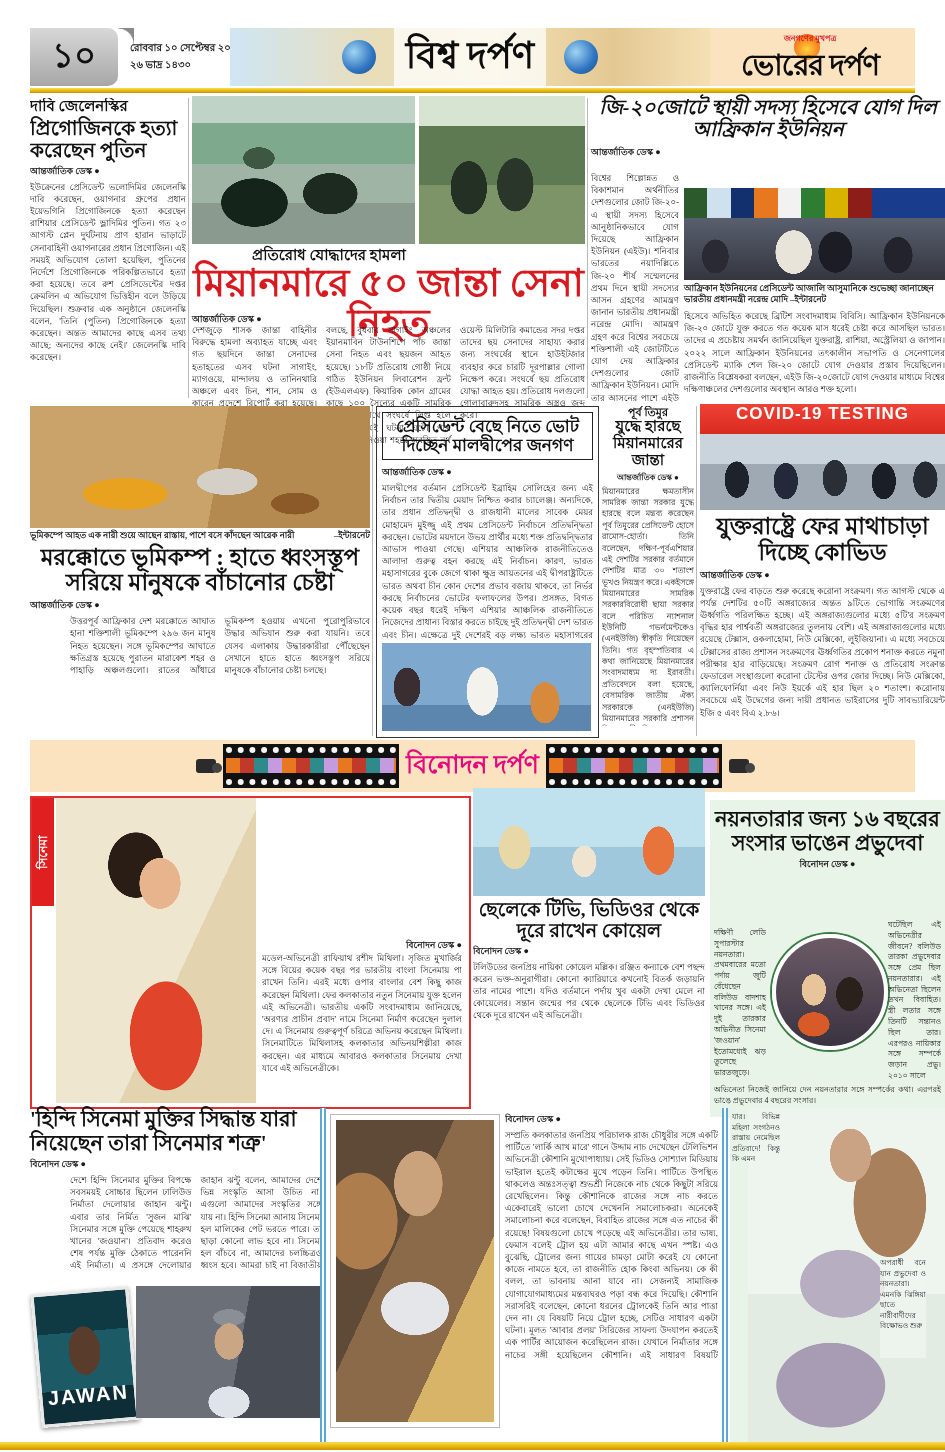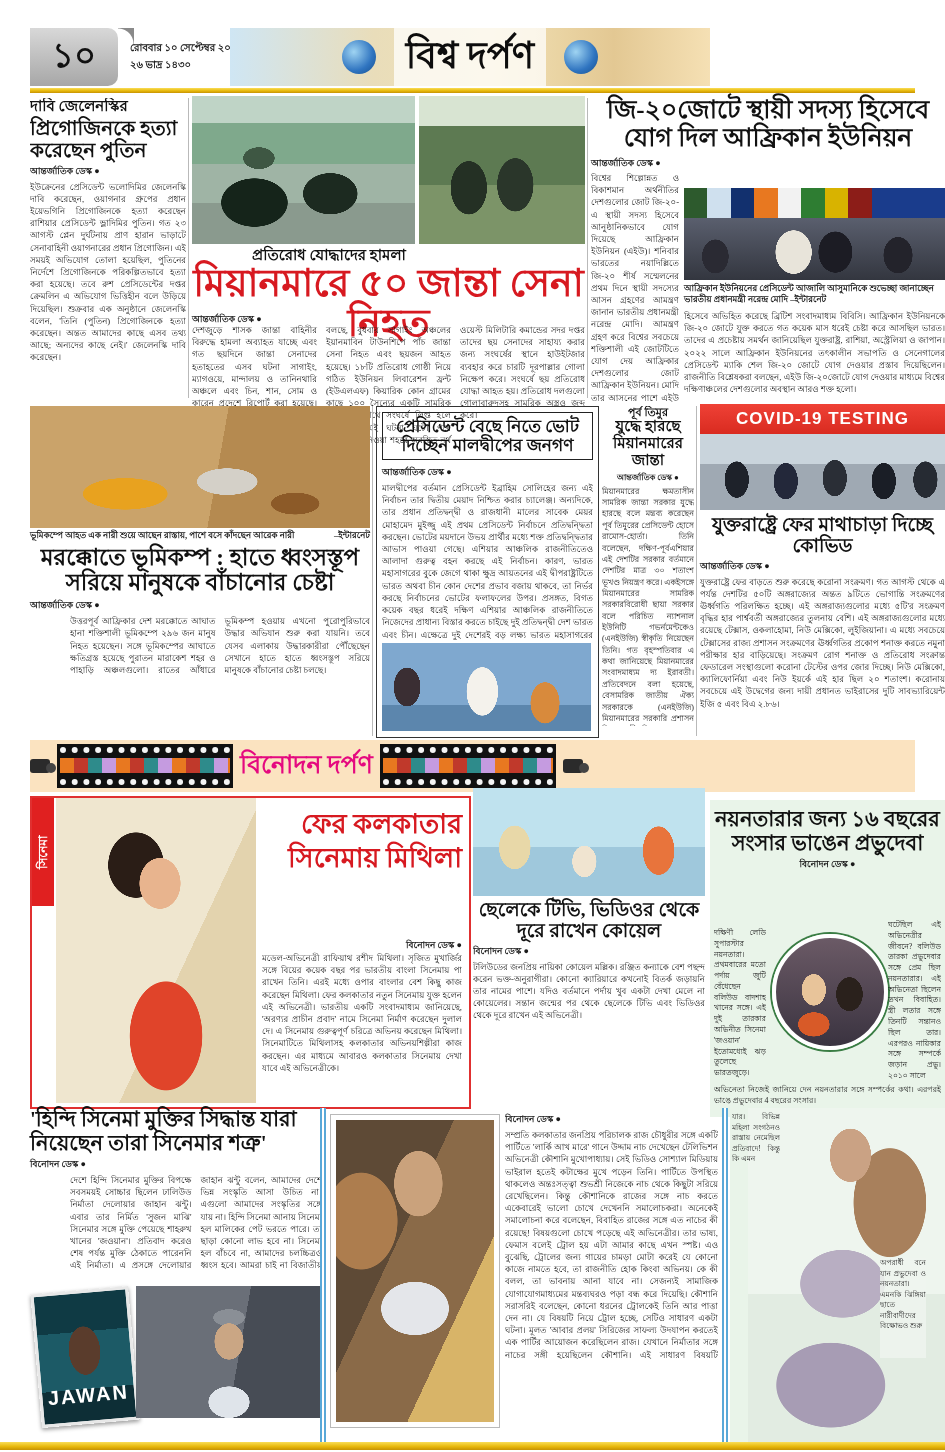--- a/index.html
+++ b/index.html
@@ -65,21 +65,21 @@
   .ph-quake{background:
      radial-gradient(70px 26px at 28% 72%, #e8a21f 0 60%, transparent 61%),
      radial-gradient(50px 22px at 58% 62%, #d4d0c8 0 60%, transparent 61%),
      radial-gradient(40px 18px at 78% 80%, #8c5a28 0 60%, transparent 61%),
      linear-gradient(100deg,#caa36a 0 55%, #b58a50 55%);}
   .ph-maldives{background:
      radial-gradient(26px 40px at 48% 55%, #f4f2ec 0 60%, transparent 61%),
      radial-gradient(24px 34px at 78% 68%, #d88a3c 0 60%, transparent 61%),
      radial-gradient(22px 32px at 12% 50%, #3a2e33 0 60%, transparent 61%),
      linear-gradient(#7fa8cf 0 70%, #5c86ad 70%);}
-  .covid-banner{background:linear-gradient(#ef4136,#d92b20);display:flex;align-items:center;justify-content:center;}
+  .covid-banner{background:linear-gradient(#ef4136,#d92b20);display:flex;justify-content:center;}
   .covid-banner span{color:#fff;font-weight:bold;font-size:17px;letter-spacing:1px;
      font-family:"Liberation Sans",sans-serif;}
   .ph-covid-crowd{background:
      radial-gradient(20px 30px at 15% 60%, #1e222a 0 60%, transparent 61%),
      radial-gradient(20px 30px at 35% 62%, #23283a 0 60%, transparent 61%),
      radial-gradient(20px 30px at 55% 58%, #2a2e36 0 60%, transparent 61%),
      radial-gradient(20px 30px at 75% 62%, #1a1e26 0 60%, transparent 61%),
      radial-gradient(20px 30px at 92% 60%, #262b33 0 60%, transparent 61%),
      linear-gradient(#c9d4dc 0 40%, #9fa9b3 40%);}
   .ph-mithila{background:
@@ -133,20 +133,25 @@
     </div>
     <div class="abs" style="left:100px;top:12px;width:125px;">
       <div class="b" style="font-size:10px;">রোববার ১০ সেপ্টেম্বর ২০২৩</div>
       <div class="b" style="font-size:10px;">২৬ ভাদ্র ১৪৩০</div>
     </div>
     <div class="abs banner" style="left:200px;top:0;width:480px;height:58px;display:flex;align-items:center;justify-content:center;gap:18px;">
       <span class="globe" style="width:34px;height:34px;"></span>
       <span class="section-title">বিশ্ব দর্পণ</span>
       <span class="globe" style="width:34px;height:34px;"></span>
     </div>
+    <div class="abs logo-block" style="left:680px;top:0;width:205px;height:58px;">
+      <span class="abs sun" style="left:84px;top:6px;width:26px;height:26px;"></span>
+      <div class="abs paper-tagline" style="left:0;top:4px;width:200px;text-align:center;">জনগণের মুখপত্র</div>
+      <div class="abs paper-name" style="left:0;top:14px;width:200px;text-align:center;">ভোরের দর্পণ</div>
+    </div>
   </div>
   <div class="abs rule-gold" style="left:30px;top:88px;width:885px;height:5px;"></div>
 
   <div class="abs" style="left:30px;top:98px;width:156px;height:300px;overflow:hidden;">
     <div class="hl" style="font-size:15px;">দাবি জেলেনস্কির</div>
     <div class="hl" style="font-size:20px;margin:2px 0;">প্রিগোজিনকে হত্যা করেছেন পুতিন</div>
     <div class="byline">আন্তর্জাতিক ডেস্ক ●</div>
     <div class="body-txt" style="height:215px;">ইউক্রেনের প্রেসিডেন্ট ভলোদিমির জেলেনস্কি দাবি করেছেন, ওয়াগনার গ্রুপের প্রধান ইয়েভগিনি প্রিগোজিনকে হত্যা করেছেন রাশিয়ার প্রেসিডেন্ট ভ্লাদিমির পুতিন। গত ২৩ আগস্ট প্লেন দুর্ঘটনায় প্রাণ হারান ভাড়াটে সেনাবাহিনী ওয়াগনারের প্রধান প্রিগোজিন। এই সময়ই অভিযোগ তোলা হয়েছিল, পুতিনের নির্দেশে প্রিগোজিনকে পরিকল্পিতভাবে হত্যা করা হয়েছে। তবে রুশ প্রেসিডেন্টের দপ্তর ক্রেমলিন এ অভিযোগ ভিত্তিহীন বলে উড়িয়ে দিয়েছিল। শুক্রবার এক অনুষ্ঠানে জেলেনস্কি বলেন, 'তিনি (পুতিন) প্রিগোজিনকে হত্যা করেছেন। অন্তত আমাদের কাছে এসব তথ্য আছে; অন্যদের কাছে নেই।' জেলেনস্কি দাবি করেছেন।</div>
   </div>
   <div class="abs vdiv" style="left:188px;top:98px;height:300px;"></div>
@@ -155,21 +160,21 @@
     <div class="abs photo ph-soldiers1" style="left:0;top:0;width:223px;height:148px;"></div>
     <div class="abs photo ph-soldiers2" style="left:227px;top:0;width:166px;height:148px;"></div>
     <div class="abs hl" style="left:60px;top:151px;width:280px;font-size:15px;">প্রতিরোধ যোদ্ধাদের হামলা</div>
     <div class="abs hl-red center" style="left:0;top:168px;width:393px;font-size:38px;">মিয়ানমারে ৫০ জান্তা সেনা নিহত</div>
     <div class="abs byline" style="left:0;top:214px;">আন্তর্জাতিক ডেস্ক ●</div>
     <div class="abs body-txt col3" style="left:0;top:228px;width:393px;height:176px;">দেশজুড়ে শাসক জান্তা বাহিনীর বিরুদ্ধে হামলা অব্যাহত যাচ্ছে এবং গত ছয়দিনে জান্তা সেনাদের হতাহতের এসব ঘটনা সাগাইং, ম্যাগওয়ে, মান্দালয় ও তানিনথারি অঞ্চলে এবং চিন, শান, সোম ও কারেন প্রদেশে রিপোর্ট করা হয়েছে। অবশ্য কিছু হতাহতের পরিসংখ্যান স্বাধীনভাবে যাচাই করা যায়নি বলে জানিয়েছে সংবাদমাধ্যমটি। দ্য ইরাবতী বলছে, বুধবার সাগাইং অঞ্চলের ইয়ানমাবিন টাউনশিপে পাঁচ জান্তা সেনা নিহত এবং ছয়জন আহত হয়েছে। ১৮টি প্রতিরোধ গোষ্ঠী নিয়ে গঠিত ইউনিয়ন লিবারেশন ফ্রন্ট (ইউএলএফ) কিয়ারিক কোন গ্রামের কাছে ১০০ সৈন্যের একটি সামরিক ইউনিটের সাথে সংঘর্ষে লিপ্ত হলে হতাহতের এই ঘটনা ঘটে। পরে নিকটবর্তী মনিওয়া শহরে অবস্থিত নর্থ ওয়েস্ট মিলিটারি কমান্ডের সদর দপ্তর তাদের ছয় সেনাদের সাহায্য করার জন্য সংঘর্ষের স্থানে হাউইটজার ব্যবহার করে চারটি দূরপাল্লার গোলা নিক্ষেপ করে। সংঘর্ষে ছয় প্রতিরোধ যোদ্ধা আহত হয়। প্রতিরোধ দলগুলো গোলাবারুদসহ সামরিক অস্ত্রও জব্দ করে।</div>
   </div>
   <div class="abs vdiv" style="left:587px;top:98px;height:300px;"></div>
 
   <div class="abs" style="left:591px;top:96px;width:354px;height:306px;">
-    <div class="hl center" style="font-size:25px;">জি-২০জোটে স্থায়ী সদস্য হিসেবে যোগ দিল আফ্রিকান ইউনিয়ন</div>
+    <div class="hl center" style="font-size:20px;font-style:italic;">জি-২০জোটে স্থায়ী সদস্য হিসেবে যোগ দিল আফ্রিকান ইউনিয়ন</div>
     <div class="byline" style="margin-top:4px;">আন্তর্জাতিক ডেস্ক ●</div>
     <div class="abs body-txt" style="left:0;top:76px;width:88px;height:230px;">বিশ্বের শিল্পোন্নত ও বিকাশমান অর্থনীতির দেশগুলোর জোট জি-২০-এ স্থায়ী সদস্য হিসেবে আনুষ্ঠানিকভাবে যোগ দিয়েছে আফ্রিকান ইউনিয়ন (এইউ)। শনিবার ভারতের নয়াদিল্লিতে জি-২০ শীর্ষ সম্মেলনের প্রথম দিনে স্থায়ী সদস্যের আসন গ্রহণের আমন্ত্রণ জানান ভারতীয় প্রধানমন্ত্রী নরেন্দ্র মোদি। আমন্ত্রণ গ্রহণ করে বিশ্বের সবচেয়ে শক্তিশালী এই জোটটিতে যোগ দেয় আফ্রিকার দেশগুলোর জোট আফ্রিকান ইউনিয়ন। মোদি তার আসনের পাশে এইউ প্রতিনিধিকে স্বাগত জানান।</div>
     <div class="abs" style="left:93px;top:92px;width:261px;height:92px;">
       <div class="abs photo ph-g20-flags" style="left:0;top:0;width:261px;height:30px;"></div>
       <div class="abs photo ph-g20-people" style="left:0;top:30px;width:261px;height:62px;"></div>
     </div>
     <div class="abs cap" style="left:93px;top:187px;width:261px;">
       <span>আফ্রিকান ইউনিয়নের প্রেসিডেন্ট আজালি আসুমানিকে শুভেচ্ছা জানাচ্ছেন ভারতীয় প্রধানমন্ত্রী নরেন্দ্র মোদি</span>
       <span>–ইন্টারনেট</span>
     </div>
@@ -201,39 +206,38 @@
     <div class="byline center" style="font-size:8px;">আন্তর্জাতিক ডেস্ক ●</div>
     <div class="body-txt" style="font-size:8px;height:240px;">মিয়ানমারের ক্ষমতাসীন সামরিক জান্তা সরকার যুদ্ধে হারছে বলে মন্তব্য করেছেন পূর্ব তিমুরের প্রেসিডেন্ট হোসে রামোস-হোর্তা। তিনি বলেছেন, দক্ষিণ-পূর্বএশিয়ার এই দেশটির সরকার বর্তমানে দেশটির মাত্র ৩০ শতাংশ ভূখণ্ড নিয়ন্ত্রণ করে। একইসঙ্গে মিয়ানমারের সামরিক সরকারবিরোধী ছায়া সরকার বলে পরিচিত ন্যাশনাল ইউনিটি গভর্নমেন্টকেও (এনইউজি) স্বীকৃতি নিয়েছেন তিনি। গত বৃহস্পতিবার এ কথা জানিয়েছে মিয়ানমারের সংবাদমাধ্যম দ্য ইরাবতী। প্রতিবেদনে বলা হয়েছে, বেসামরিক জাতীয় ঐক্য সরকারকে (এনইউজি) মিয়ানমারের সরকারি প্রশাসন হিসেবে স্বীকৃতি দেওয়ার পর পূর্ব তিমুরের প্রেসিডেন্ট হোসে রামোস-হোর্তা বলেছেন, মিয়ানমারের সামরিক বাহিনী এই যুদ্ধে জিতছে না। সংবাদমাধ্যম আল জাজিরাকে তিনি বলেছেন, 'মিয়ানমারের সামরিক বাহিনী এই যুদ্ধে জিতছে না। তারা দেশের মাত্র ৩০ শতাংশ নিয়ন্ত্রণ করে। জনগণ এবং সেনাবাহিনীর মধ্যে লড়াই চলছে। এবং সামরিক বাহিনী এই যুদ্ধে জিতবে না।'</div>
   </div>
   <div class="abs vdiv" style="left:696px;top:406px;height:330px;"></div>
 
   <div class="abs" style="left:700px;top:404px;width:245px;height:332px;">
     <div class="covid-banner" style="width:245px;height:30px;">
       <span>COVID-19 TESTING</span>
     </div>
     <div class="photo ph-covid-crowd" style="width:245px;height:76px;"></div>
-    <div class="hl center" style="font-size:19px;margin-top:4px;">যুক্তরাষ্ট্রে ফের মাথাচাড়া দিচ্ছে কোভিড</div>
+    <div class="hl center" style="font-size:23px;margin-top:4px;">যুক্তরাষ্ট্রে ফের মাথাচাড়া দিচ্ছে কোভিড</div>
     <div class="byline">আন্তর্জাতিক ডেস্ক ●</div>
     <div class="body-txt" style="height:158px;">যুক্তরাষ্ট্রে ফের বাড়তে শুরু করেছে করোনা সংক্রমণ। গত আগস্ট থেকে এ পর্যন্ত দেশটির ৫০টি অঙ্গরাজ্যের অন্তত ৯টিতে ভোগান্তি সংক্রমণের ঊর্ধ্বগতি পরিলক্ষিত হচ্ছে। এই অঙ্গরাজ্যগুলোর মধ্যে ৫টি'র সংক্রমণ বৃদ্ধির হার পার্শ্ববর্তী অঙ্গরাজ্যের তুলনায় বেশি। এই অঙ্গরাজ্যগুলোর মধ্যে রয়েছে টেক্সাস, ওকলাহোমা, নিউ মেক্সিকো, লুইজিয়ানা। এ মধ্যে সবচেয়ে টেক্সাসের রাজ্য প্রশাসন সংক্রমণের ঊর্ধ্বগতির প্রকোপ শনাক্ত করতে নমুনা পরীক্ষার হার বাড়িয়েছে। সংক্রমণ রোগ শনাক্ত ও প্রতিরোধ সংক্রান্ত ফেডারেল সংস্থাগুলো করোনা টেস্টের ওপর জোর দিচ্ছে। নিউ মেক্সিকো, ক্যালিফোর্নিয়া এবং নিউ ইয়র্কে এই হার ছিল ২০ শতাংশ। করোনায় সবচেয়ে এই উদ্বেগের জন্য দায়ী প্রধানত ভাইরাসের দুটি সাবভ্যারিয়েন্ট ইজি ৫ এবং বিএ ২.৮৬।</div>
   </div>
 
-  <div class="abs ent-banner" style="left:30px;top:740px;width:885px;height:52px;display:flex;align-items:center;gap:10px;">
+  <div class="abs ent-banner" style="left:30px;top:740px;width:885px;height:52px;display:flex;align-items:center;justify-content:center;gap:10px;">
     <span class="camera" style="width:20px;height:14px;"></span>
     <span class="filmstrip" style="width:170px;height:26px;display:inline-block;"></span>
     <span class="ent-title">বিনোদন দর্পণ</span>
     <span class="filmstrip" style="width:170px;height:26px;display:inline-block;"></span>
     <span class="camera" style="width:20px;height:14px;"></span>
   </div>
 
   <div class="abs" style="left:30px;top:796px;width:437px;height:309px;border:2px solid #e03030;background:#fff;">
     <div class="abs tab-red" style="left:0;top:0;width:22px;height:108px;">
       <span>সিনেমা</span>
     </div>
     <div class="abs photo ph-mithila" style="left:24px;top:0;width:200px;height:305px;"></div>
-    <div class="abs hl-red" style="left:228px;top:10px;width:202px;font-size:27px;text-align:right;line-height:1.25;">ফের কলকাতার সিনেমায় মিথিলা</div>
     <div class="abs byline" style="left:228px;top:138px;width:202px;text-align:right;">বিনোদন ডেস্ক ●</div>
     <div class="abs body-txt" style="left:230px;top:154px;width:200px;height:146px;">মডেল-অভিনেত্রী রাফিয়াথ রশীদ মিথিলা। সৃজিত মুখার্জির সঙ্গে বিয়ের কয়েক বছর পর ভারতীয় বাংলা সিনেমায় পা রাখেন তিনি। এরই মধ্যে ওপার বাংলার বেশ কিছু কাজ করেছেন মিথিলা। ফের কলকাতার নতুন সিনেমায় যুক্ত হলেন এই অভিনেত্রী। ভারতীয় একটি সংবাদমাধ্যম জানিয়েছে, 'অরণ্যর প্রাচীন প্রবাদ' নামে সিনেমা নির্মাণ করেছেন দুলাল দে। এ সিনেমায় গুরুত্বপূর্ণ চরিত্রে অভিনয় করেছেন মিথিলা। সিনেমাটিতে মিথিলাসহ কলকাতার অভিনয়শিল্পীরা কাজ করছেন। এর মাধ্যমে আবারও কলকাতার সিনেমায় দেখা যাবে এই অভিনেত্রীকে।</div>
   </div>
 
   <div class="abs" style="left:473px;top:788px;width:232px;height:317px;overflow:hidden;">
     <div class="photo ph-koel" style="width:232px;height:108px;"></div>
     <div class="hl center" style="font-size:19px;margin-top:3px;">ছেলেকে টিভি, ভিডিওর থেকে দূরে রাখেন কোয়েল</div>
     <div class="byline">বিনোদন ডেস্ক ●</div>
     <div class="body-txt" style="height:148px;">টলিউডের জনপ্রিয় নায়িকা কোয়েল মল্লিক। রঞ্জিত কন্যাকে বেশ পছন্দ করেন ভক্ত-অনুরাগীরা। কোনো ক্যারিয়ারে কখনোই বিতর্ক জড়ায়নি তার নামের পাশে। যদিও বর্তমানে পর্দায় খুব একটা দেখা মেলে না কোয়েলের। সন্তান জন্মের পর থেকে ছেলেকে টিভি এবং ভিডিওর থেকে দূরে রাখেন এই অভিনেত্রী।</div>
   </div>

